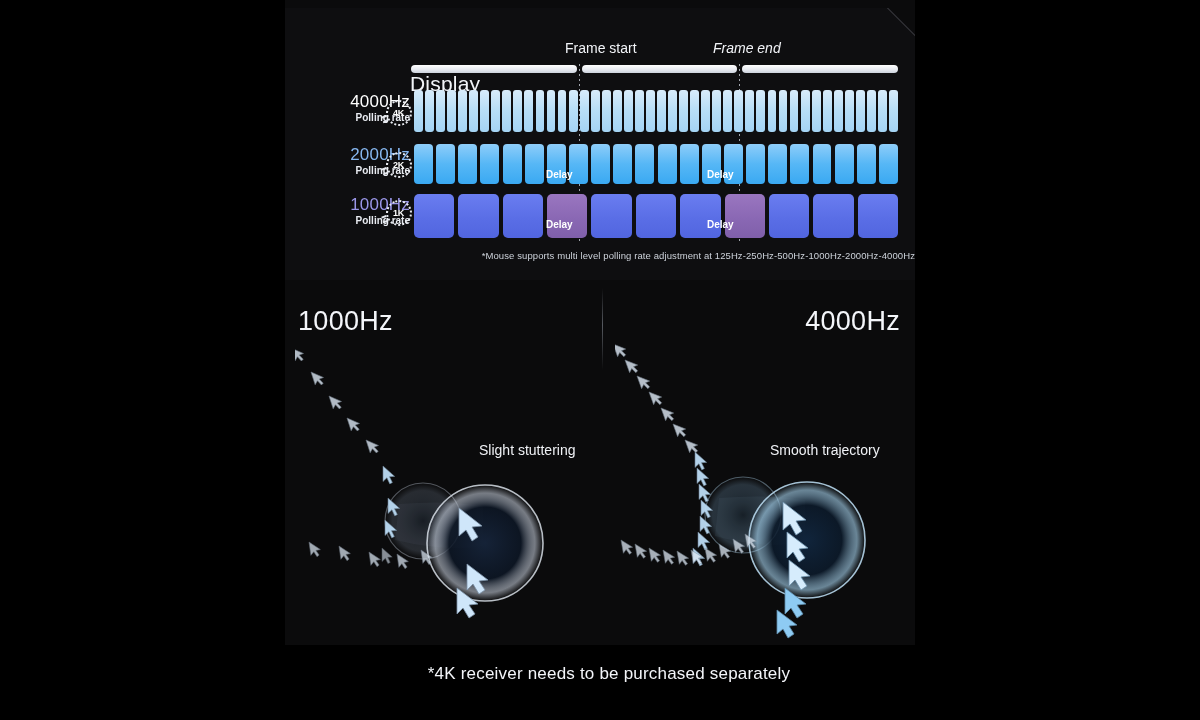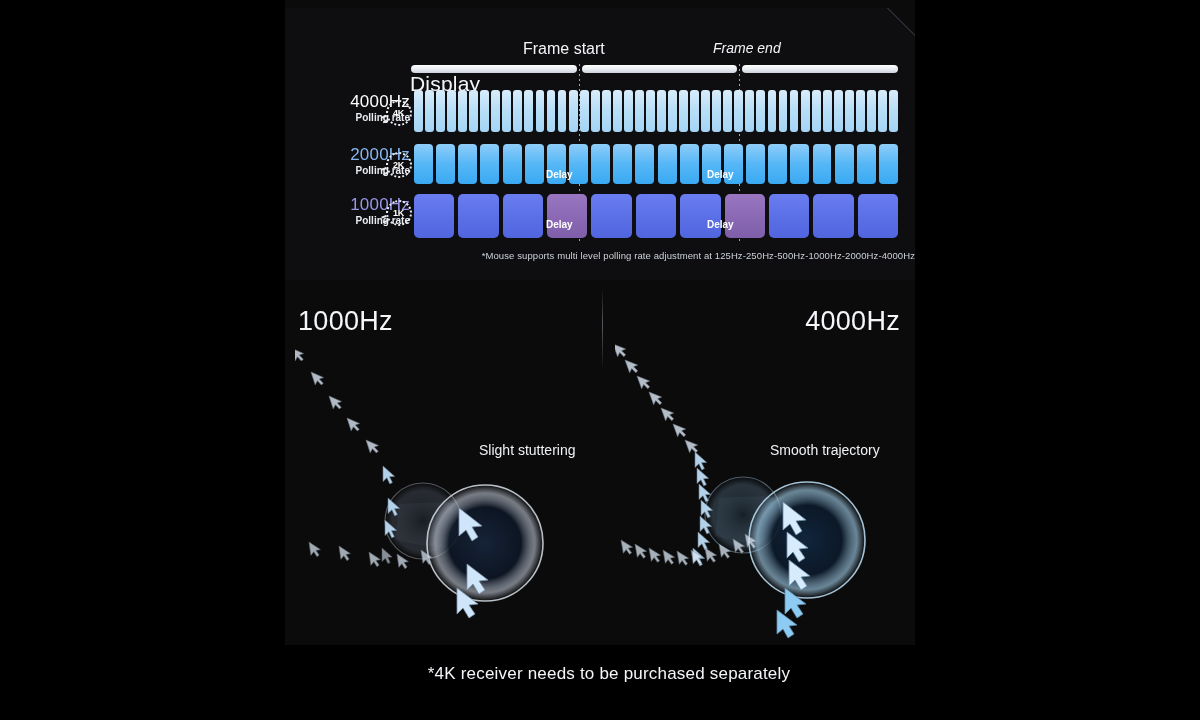--- a/index.html
+++ b/index.html
@@ -27,21 +27,21 @@
   #diagram-card::after {
     content: ""; position: absolute; right: 0; top: 0; width: 28px; height: 28px;
     background: linear-gradient(45deg, transparent 49.5%, #2a2a2e 50%, #2a2a2e 53%, transparent 53.5%);
   }
 
   
   .hdr-label {
     position: absolute; color: #f2f4f8; font-weight: 400; white-space: nowrap;
   }
   #lbl-display   { left: 410px; top: 36px; font-size: 21px; letter-spacing: .2px; margin-top: 36px; }
-  #lbl-fstart    { left: 523px; top: 40px; font-size: 16px; }
+  #lbl-fstart    { left: 565px; top: 40px; font-size: 14px; }
   #lbl-fend      { left: 713px; top: 40px; font-size: 14px; font-style: italic; }
 
   .timebar {
     position: absolute; top: 65px; height: 8px; border-radius: 4px;
     background: linear-gradient(180deg,#ffffff 0%,#e6e9f0 60%,#ccd2dc 100%);
   }
   #tb-1 { left: 411px; width: 166px; }
   #tb-2 { left: 582px; width: 155px; }
   #tb-3 { left: 742px; width: 156px; }
 

